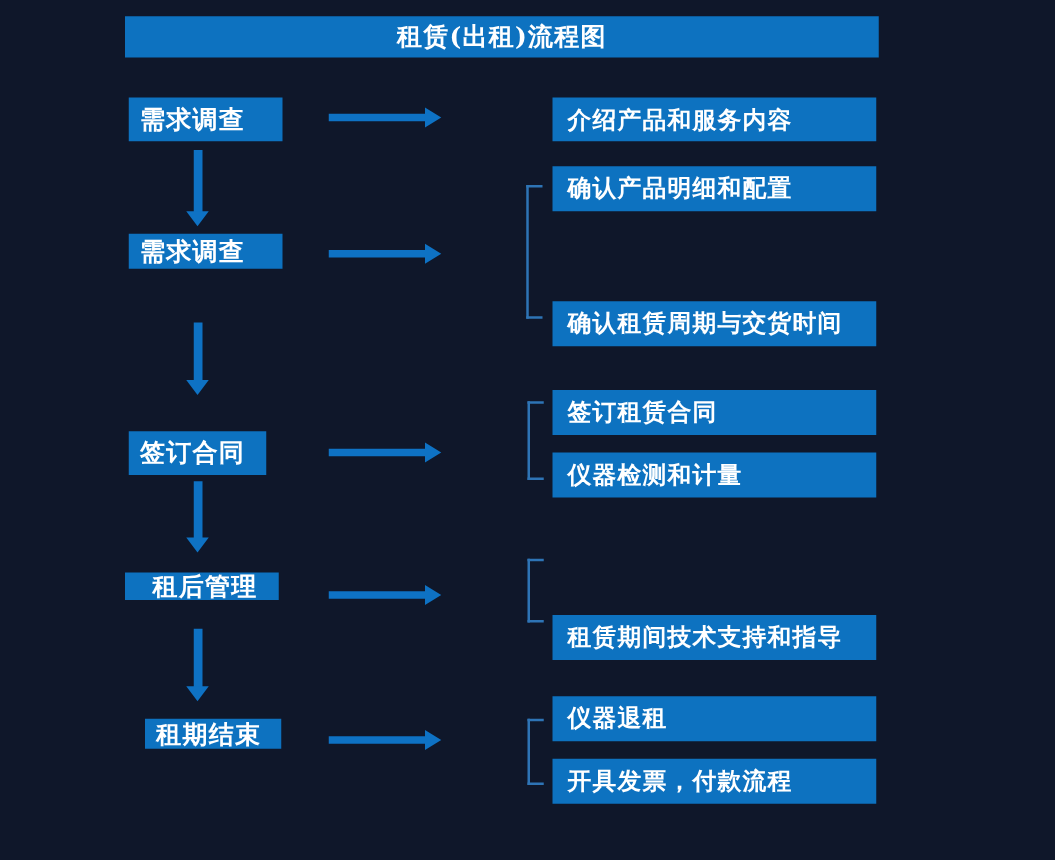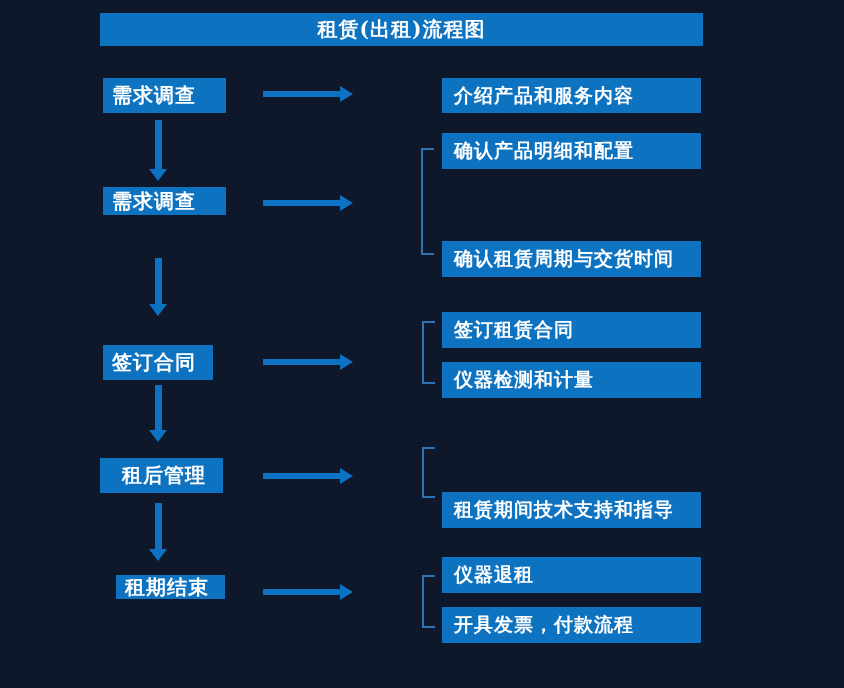--- a/index.html
+++ b/index.html
@@ -49,21 +49,21 @@
 </head>
 <body>
 
 <div class="canvas">
 
   <div class="blue-box title-bar">租赁(出租)流程图</div>
 
   <div class="blue-box step-box" style="left:103px; top:78px;  width:114px; height:35px;">需求调查</div>
   <div class="blue-box step-box" style="left:103px; top:187px; width:114px; height:28px;">需求调查</div>
   <div class="blue-box step-box" style="left:103px; top:345px; width:101px; height:35px;">签订合同</div>
-  <div class="blue-box step-box" style="left:100px; top:458px; width:101px; height:35px;padding-left:22px;">租后管理</div>
+  <div class="blue-box step-box" style="left:100px; top:458px; width:101px; height:22px;padding-left:22px;">租后管理</div>
   <div class="blue-box step-box" style="left:116px; top:575px; width:100px; height:24px;">租期结束</div>
 
   <div class="v-arrow" style="top:120px; height:61px;">
       <div class="shaft"></div>
       <div class="head"></div>
     </div>
   <div class="v-arrow" style="top:258px; height:58px;">
       <div class="shaft"></div>
       <div class="head"></div>
     </div>

